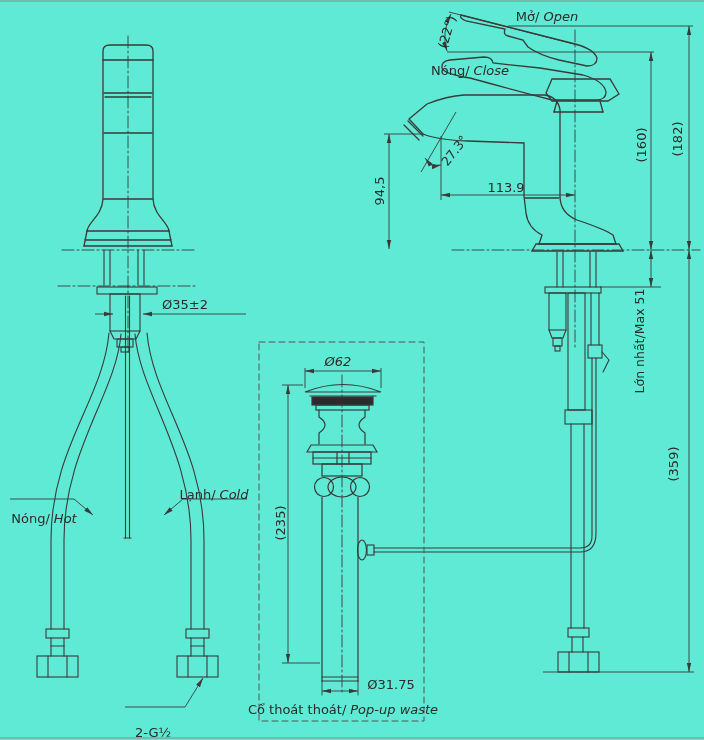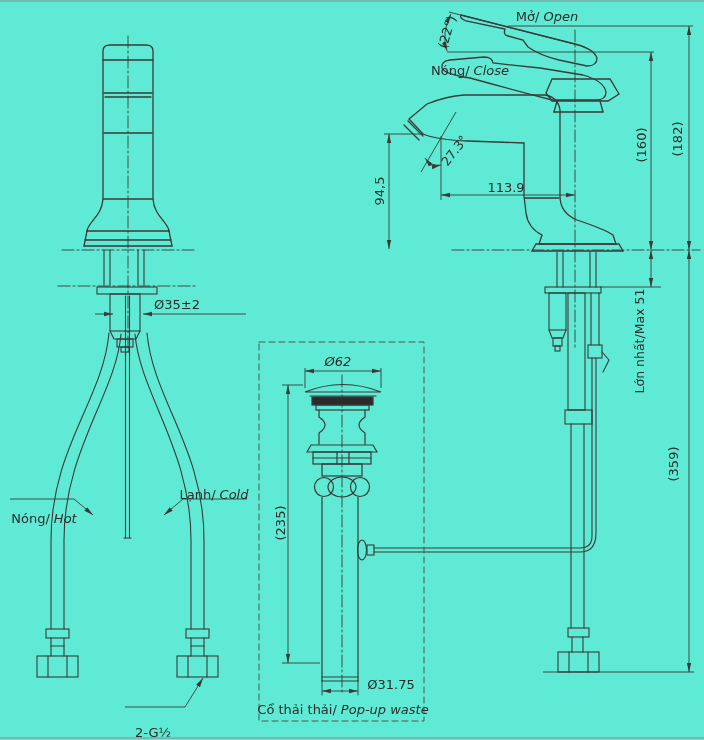--- a/index.html
+++ b/index.html
@@ -233,29 +233,29 @@
 <span class="lbl" style="left:506px;top:187px;text-align:center;">113.9</span>
 
 <span class="lbl r90" style="left:641px;top:145px;">(160)</span>
 
 <span class="lbl r90" style="left:677px;top:139px;">(182)</span>
 
 <span class="lbl r90 small" style="left:640px;top:341px;">Lớn nhất/Max 51</span>
 
 <span class="lbl r90" style="left:673px;top:464px;">(359)</span>
 
-<span class="lbl" style="left:177px;top:304px;">Ø35±2</span>
+<span class="lbl" style="left:185px;top:304px;">Ø35±2</span>
 
 <span class="lbl" style="left:44px;top:490px;margin-top:28px;"><span>Nóng/</span><span class="en">Hot</span></span>
 
 <span class="lbl" style="left:214px;top:494px;"><span>Lạnh/</span><span class="en">Cold</span></span>
 
 <span class="lbl" style="left:153px;top:698px;margin-top:34px;">2-G½</span>
 
 <span class="lbl" style="left:338px;top:361px;font-style:italic;">Ø62</span>
 
 <span class="lbl r90" style="left:280px;top:523px;">(235)</span>
 
 <span class="lbl" style="left:391px;top:684px;">Ø31.75</span>
 
-<span class="lbl" style="left:343px;top:709px;"><span>Cổ thải thải/</span><span class="en">Pop-up waste</span></span>
+<span class="lbl" style="left:343px;top:709px;"><span>Cổ thoát thoát/</span><span class="en">Pop-up waste</span></span>
 
 </div>
 
 </body></html>

